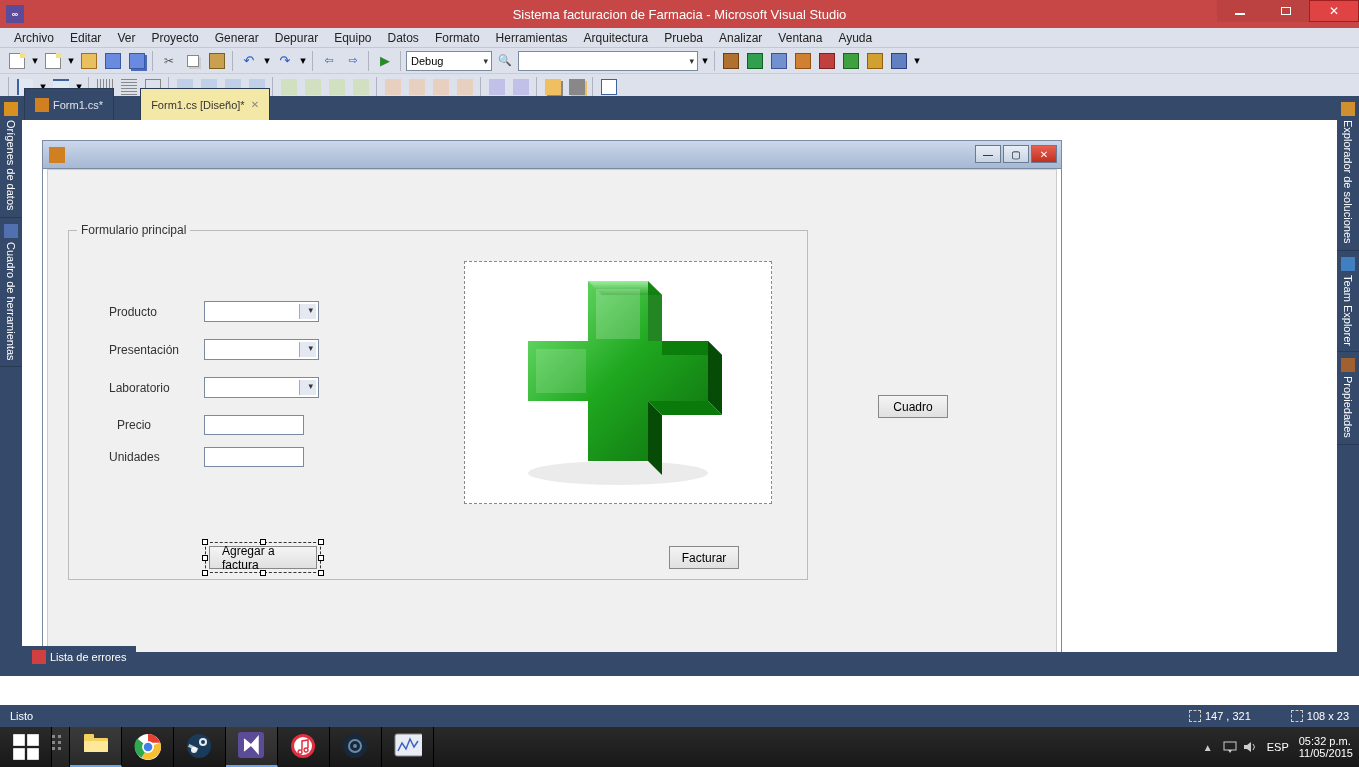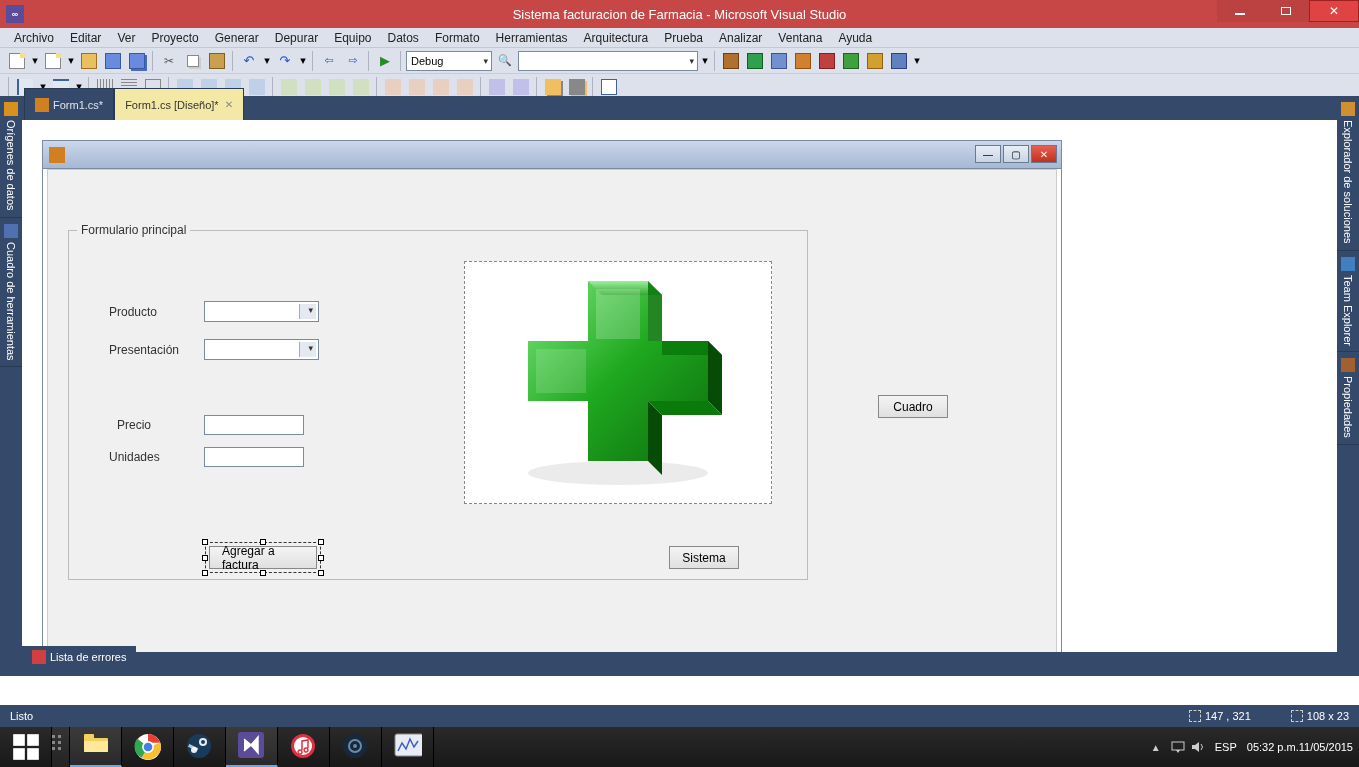--- a/index.html
+++ b/index.html
@@ -37,21 +37,21 @@
   .side-tab { writing-mode: vertical-rl; text-orientation: mixed; color:#fff; font-size:11px; padding:6px 3px; background:#35496a; border-bottom:1px solid #2a3a54; display:flex; align-items:center; gap:4px; }
   .side-tab .side-icon { width:14px; height:14px; background:#d89020; display:inline-block; }
 
   
   .right-sidebar { position:absolute; right:0; top:96px; width:22px; height:580px; background:#35496a; display:flex; flex-direction:column; }
 
   
   .main-area { position:absolute; left:0; top:96px; right:0; height:580px; background:#35496a; }
   .doc-tabs { height:24px; display:flex; align-items:flex-end; padding-left:24px; }
   .doc-tab { height:32px; background:#35496a; color:#e0e4ec; font-size:11px; padding:4px 10px; display:flex; align-items:center; border:1px solid #2a3a54; border-bottom:none; }
-  .doc-tab.active { background:#f4e8a6; color:#333; }
+  .doc-tab.active { background:#f4e8a6; color:#333;margin-left:26px; }
   .doc-tab .close-x { margin-left:6px; font-size:10px; color:#888; }
   .doc-tab-icon { width:14px; height:14px; background:#d08020; margin-right:4px; display:inline-block; }
 
   .doc-surface { position:absolute; left:22px; right:22px; top:24px; bottom:24px; background:#fff; overflow:hidden; }
 
   
   .designer-form { position:absolute; left:20px; top:20px; width:1020px; height:520px; border:1px solid #7a8aa0; }
   .form-titlebar { height:28px; background:linear-gradient(#cbd7ea,#a6b8d4); border-bottom:1px solid #7a8aa0; display:flex; align-items:center; position:relative; }
   .form-titlebar .form-icon { width:16px; height:16px; background:#d08020; margin-left:6px; }
   .form-titlebar .form-title { position:absolute; left:0; right:0; text-align:center; font-size:14px; color:#222; }
@@ -99,21 +99,21 @@
   .statusbar .status-left { flex:1; }
   .statusbar .status-item { margin-left:40px; display:flex; align-items:center; gap:4px; }
   .status-icon { width:12px; height:12px; border:1px dashed #ccc; display:inline-block; }
 
   
   .taskbar { position:absolute; left:0; right:0; bottom:0; height:40px; background:linear-gradient(#2a2a2a,#181818); display:flex; align-items:center; }
   .task-btn { width:52px; height:40px; display:flex; align-items:center; justify-content:center; border-right:1px solid #000; }
   .task-btn img, .task-btn svg { width:28px; height:28px; }
   .task-active { background:rgba(255,255,255,0.08); border-bottom:2px solid #6aa6e6; }
   .taskbar .tray { position:absolute; right:6px; top:0; height:40px; display:flex; align-items:center; color:#fff; font-size:11px; gap:10px; }
-  .tray .tray-item { display:flex; flex-direction:row; line-height:1.1; }
+  .tray .tray-item { display:flex; flex-direction:column; line-height:1.1; }
   .tray-icons { display:flex; gap:6px; align-items:center; }
   .tray-small { width:14px; height:14px; }
 
   
   .glyph { width:16px; height:16px; display:inline-block; }
   .g-new { background:#fff; border:1px solid #888; position:relative; }
   .g-new::after { content:''; position:absolute; right:-1px; top:-1px; width:5px; height:5px; background:#f4e080; }
   .g-open { background:#e8c060; border:1px solid #a07020; }
   .g-save { background:#6a8adf; border:1px solid #3a5a9f; }
   .g-cut { color:#555; font-size:12px; }
@@ -338,20 +338,24 @@
           <span class="groupbox-title">Formulario principal</span>
 
           <div class="field-row" style="left:40px; top:70px;">
             <span class="field-label">Producto</span>
             <div class="combo"></div>
           </div>
           <div class="field-row" style="left:40px; top:108px;">
             <span class="field-label">Presentación</span>
             <div class="combo"></div>
           </div>
+          <div class="field-row" style="left:40px; top:146px;">
+            <span class="field-label">Laboratorio</span>
+            <div class="combo"></div>
+          </div>
           <div class="field-row" style="left:48px; top:184px;">
             <span class="field-label" style="width:87px">Precio</span>
             <div class="textbox"></div>
           </div>
           <div class="field-row" style="left:40px; top:216px;">
             <span class="field-label">Unidades</span>
             <div class="textbox"></div>
           </div>
 
           <div class="selected" style="position:absolute; left:140px; top:315px;">
@@ -363,21 +367,21 @@
             <span class="handle tr"></span>
             <span class="handle ml"></span>
             <span class="handle mr"></span>
             <span class="handle bl"></span>
             <span class="handle bc"></span>
             <span class="handle br"></span>
           </div>
 
           <div style="position:absolute; left:600px; top:315px;">
             <div class="btn" style="width:70px">
-                <span>Sistema</span>
+                <span>Facturar</span>
               </div>
           </div>
 
           <div class="imgbox">
             <svg width="220" height="220" viewBox="0 0 220 220">
               <defs>
                 <linearGradient id="gc" x1="0" y1="0" x2="1" y2="1">
                   <stop offset="0" stop-color="#7de87d"></stop>
                   <stop offset="0.5" stop-color="#1fa81f"></stop>
                   <stop offset="1" stop-color="#0d6d0d"></stop>

